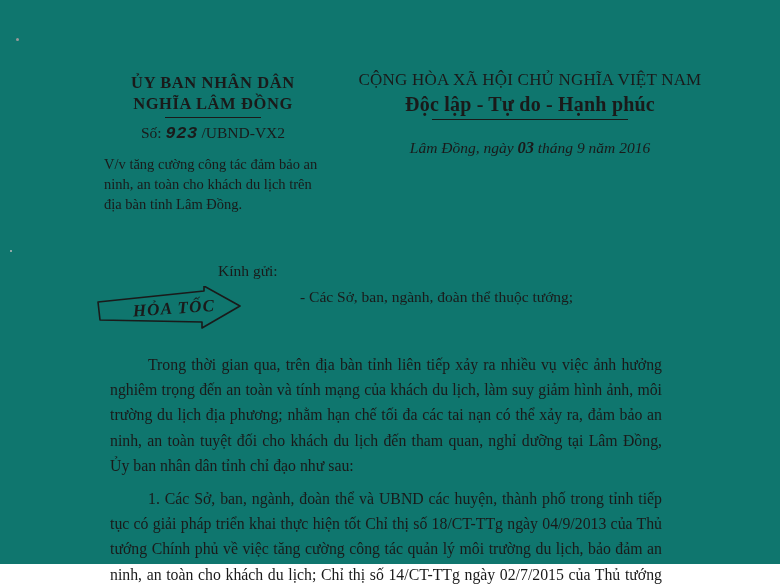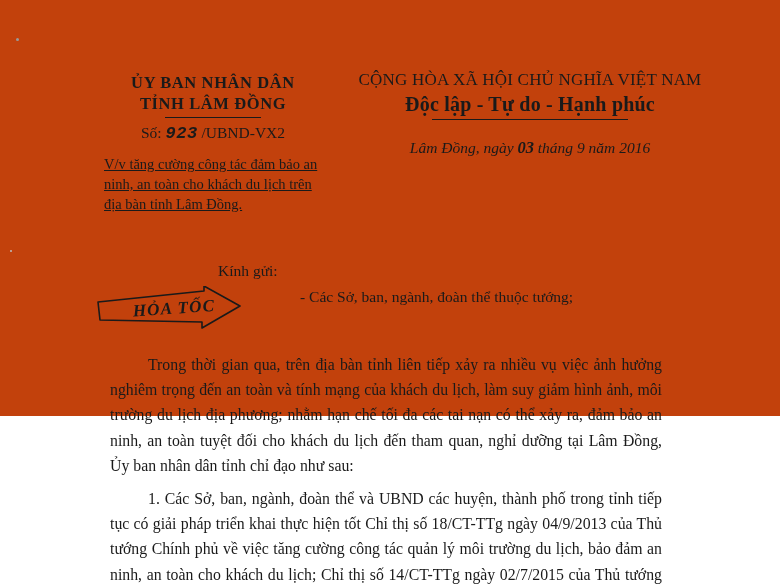--- a/index.html
+++ b/index.html
@@ -10,22 +10,22 @@
   body {
     width: 780px;
     height: 584px;
     overflow: hidden;
     font-family: "Liberation Serif", serif;
     color: #1a1a1a;
   }
   .page {
     position: relative;
     width: 780px;
-    height: 416px;
-    background: #c2410c;
+    height: 564px;
+    background: #0f766e;
   }
   .speck {
     position: absolute;
     width: 3px;
     height: 3px;
     border-radius: 50%;
     background: #9a9a9a;
   }
   .speck.s1 { left: 16px; top: 38px; }
   .speck.s2 { left: 10px; top: 250px; width: 2px; height: 2px; background: #bdbdbd; }
@@ -74,21 +74,20 @@
     font-size: 17px;
     letter-spacing: 0.5px;
   }
   .vv-block {
     position: absolute;
     left: 104px;
     top: 92px;
     width: 218px;
     font-size: 14.5px;
     line-height: 20px;
-    text-decoration: underline;
   }
 
   .nat-block {
     position: absolute;
     left: 320px;
     top: 8px;
     width: 420px;
     text-align: center;
   }
   .nat-line1 {
@@ -190,21 +189,21 @@
 
 <div class="page">
 
   <div class="speck s1"></div>
   <div class="speck s2"></div>
 
   <div class="header">
 
     <div class="org-block">
       <div class="org-line1">ỦY BAN NHÂN DÂN</div>
-      <div class="org-line2">TỈNH LÂM ĐỒNG</div>
+      <div class="org-line2">NGHĨA LÂM ĐỒNG</div>
       <div class="org-underline"></div>
     </div>
 
     <div class="so-line">
       <span>Số:</span>
       <span class="so-number">923</span>
       <span>/UBND-VX2</span>
     </div>
 
     <div class="vv-block">V/v tăng cường công tác đảm bảo an ninh, an toàn cho khách du lịch trên địa bàn tỉnh Lâm Đồng.</div>

